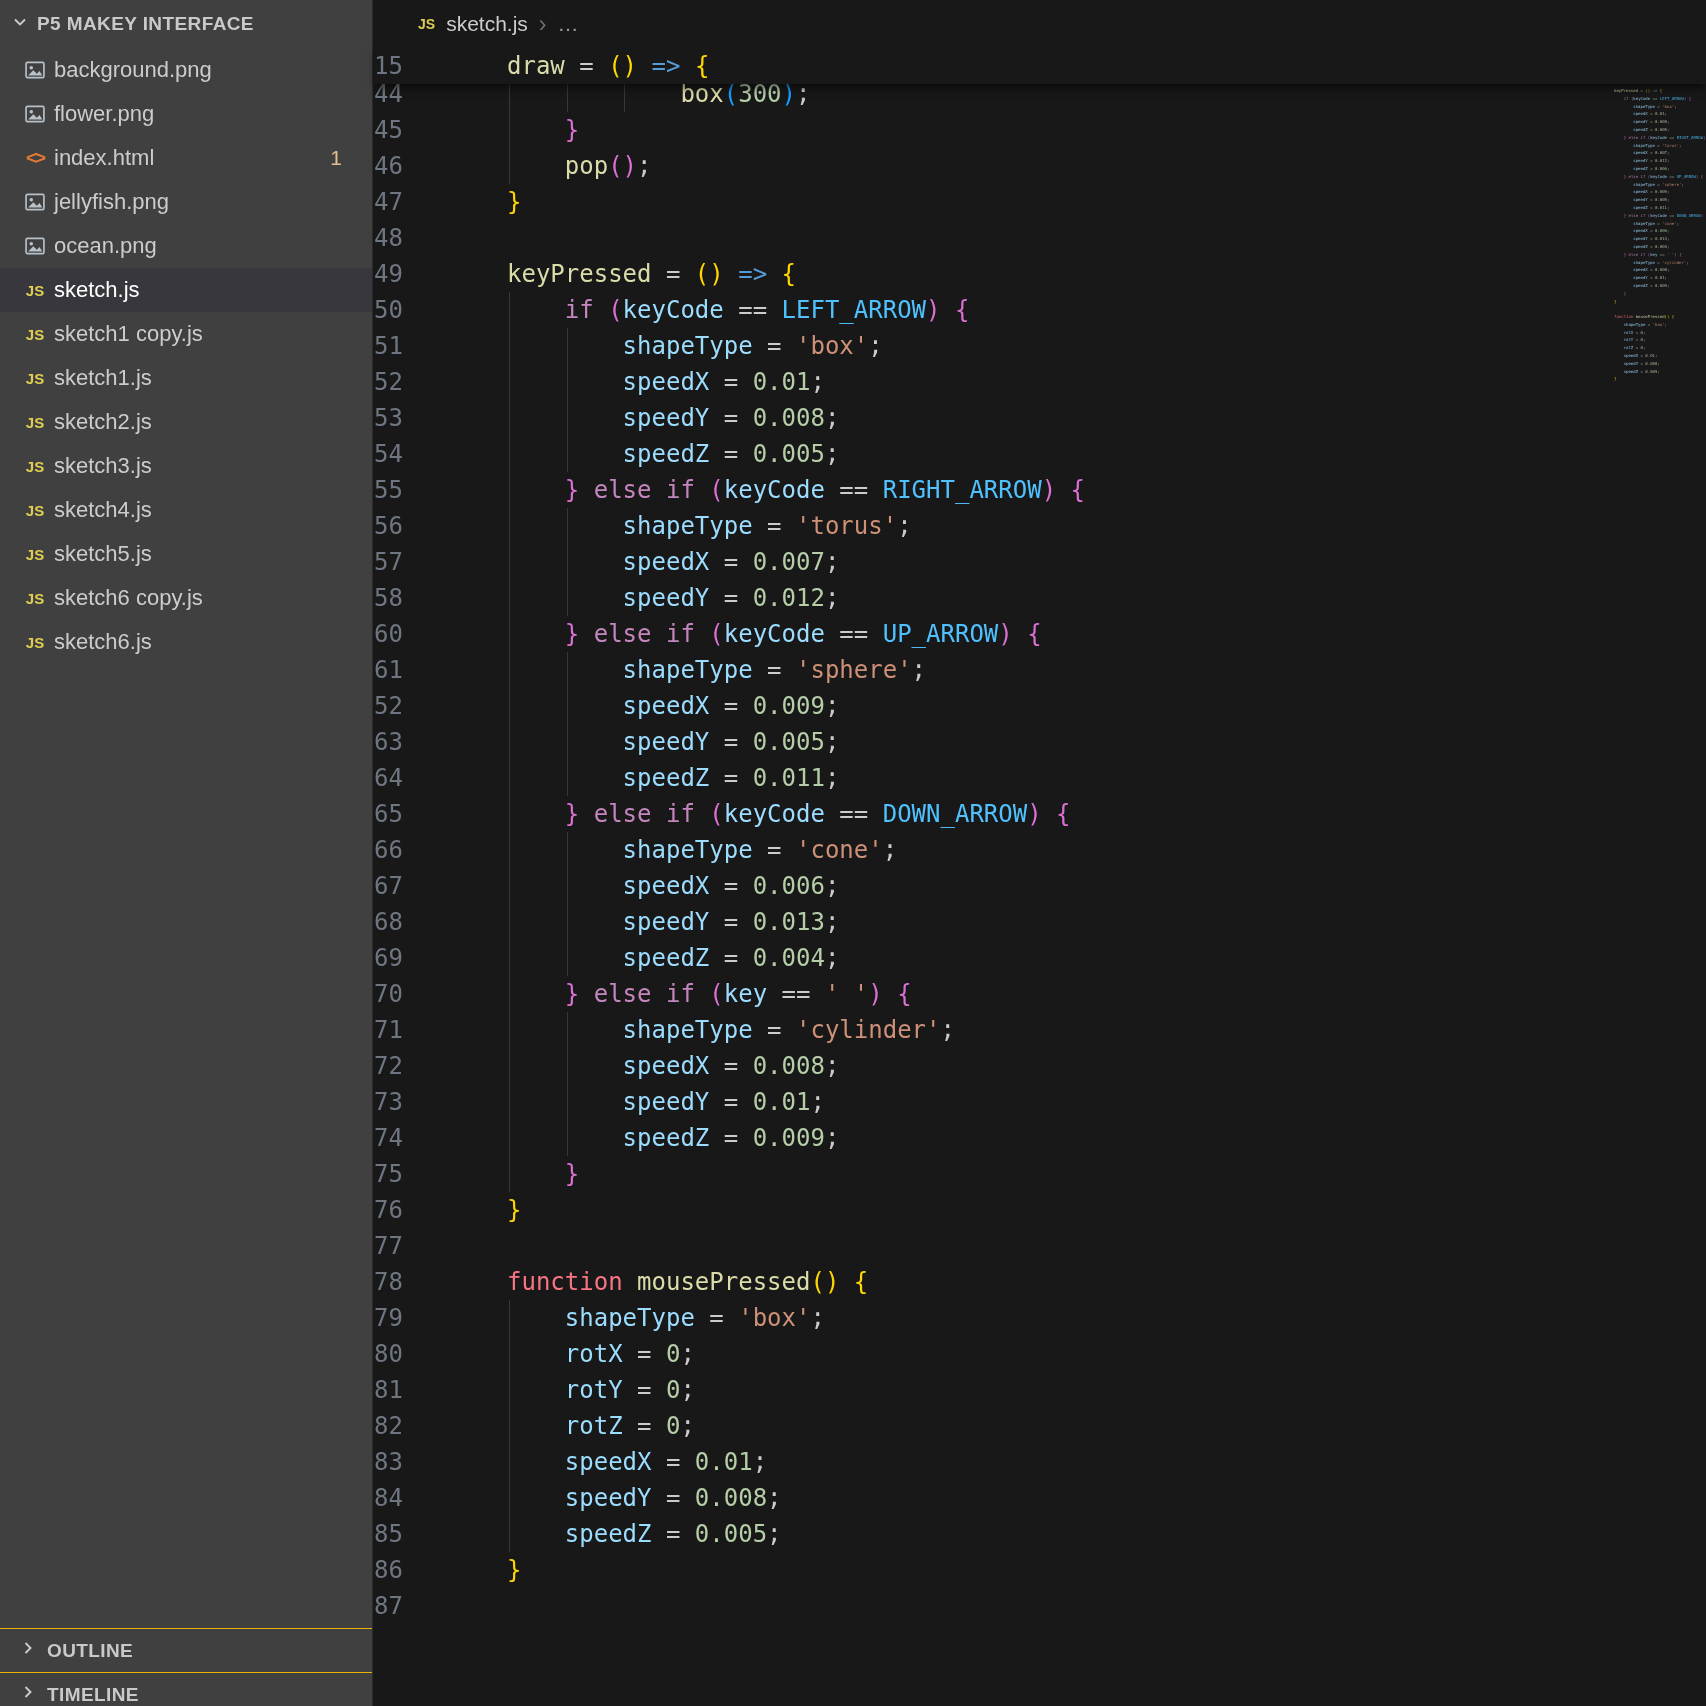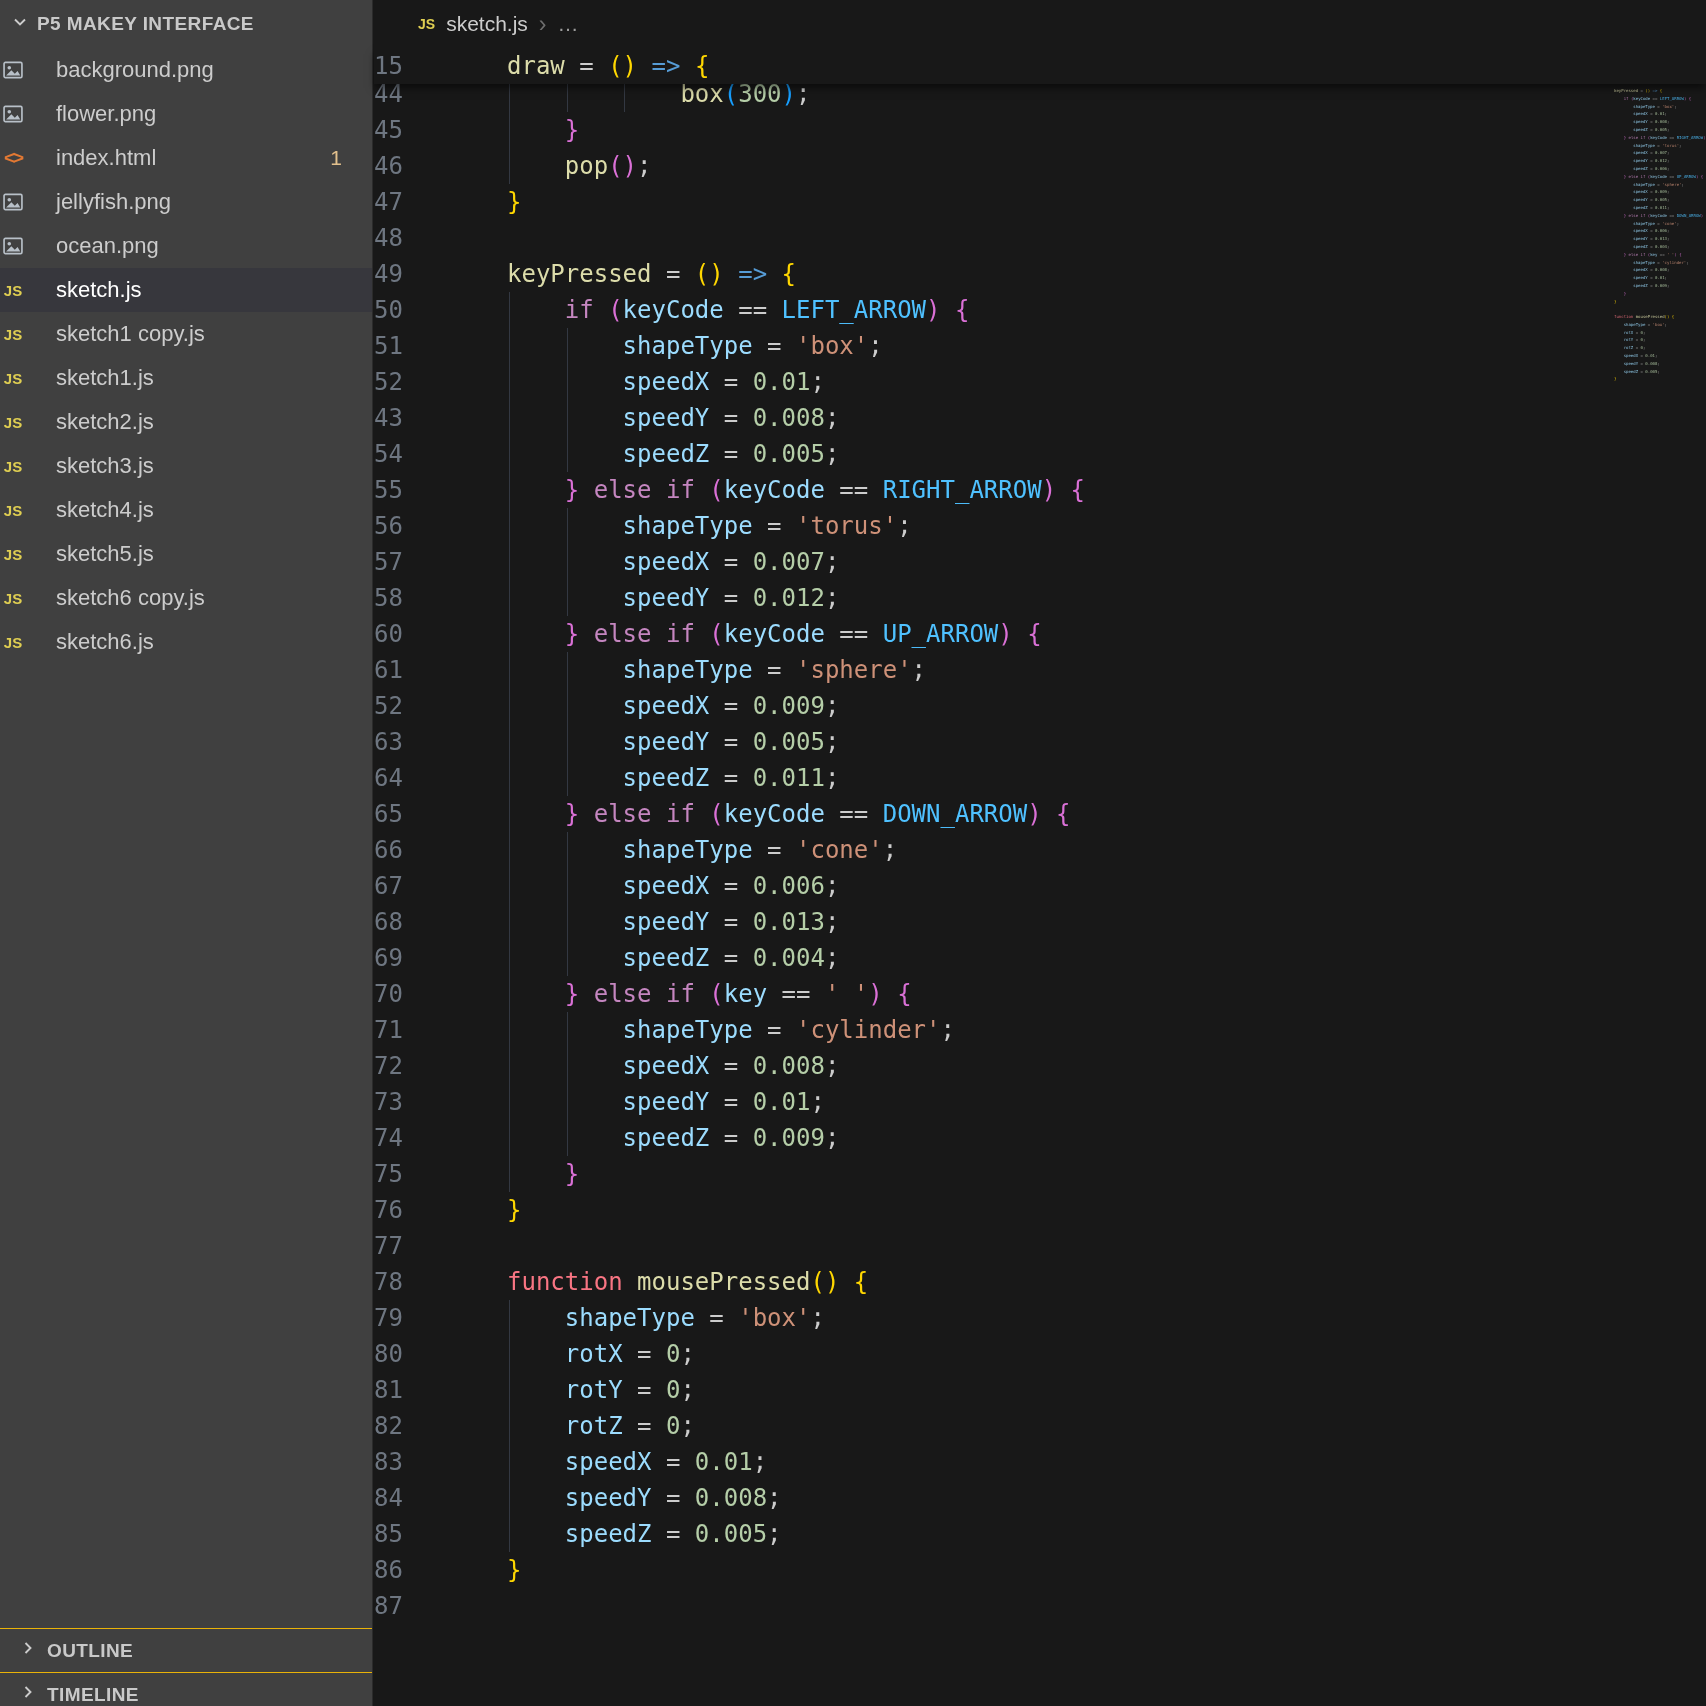--- a/index.html
+++ b/index.html
@@ -4,21 +4,21 @@
 <style>
   html,body{margin:0;padding:0;background:#000;}
   #window{position:relative;width:1706px;height:1706px;background:#181818;overflow:hidden;
           font-family:"Liberation Sans",sans-serif;color:#ccc;}
 
   
   #sidebar{position:absolute;left:0;top:0;width:373px;height:1706px;background:#404040;
            border-right:1px solid #2b2b2b;box-sizing:border-box;}
   .sb-header{height:48px;display:flex;align-items:center;gap:7px;padding-left:10px;
              font-weight:bold;font-size:19px;letter-spacing:.4px;color:#c9c9c9;}
-  .file-row{height:44px;display:flex;align-items:center;gap:30px;
+  .file-row{height:44px;display:flex;align-items:center;gap:6px;padding-left:22px;
             font-size:22px;color:#cccccc;cursor:pointer;}
   .file-row.selected{background:#37373d;color:#ffffff;}
   .file-icon{width:26px;height:26px;flex:none;display:flex;align-items:center;justify-content:center;}
   .icon-js{color:#dfce52;font-weight:bold;font-size:15px;letter-spacing:0;}
   .icon-html{color:#e37933;font-weight:bold;font-size:19px;letter-spacing:-2px;}
   .file-badge{margin-left:auto;margin-right:30px;color:#E2C08D;font-size:21px;}
   .sb-section{position:absolute;left:0;width:100%;height:44px;display:flex;align-items:center;gap:9px;
               padding-left:18px;box-sizing:border-box;border-top:1px solid #eab308;
               font-weight:bold;font-size:19px;letter-spacing:.4px;color:#c9c9c9;cursor:pointer;}
   #outline-section{top:1628px;}
@@ -221,21 +221,21 @@
         </div>
         <div class="code-line">
           <div class="line-num">51</div>
           <div class="line-code"><i class="indent-guide" style="left: 2px;"></i><i class="indent-guide" style="left: 59.6px;"></i>        <span class="tk-var">shapeType</span><span class="tk-def"> = </span><span class="tk-str">'box'</span><span class="tk-def">;</span></div>
         </div>
         <div class="code-line">
           <div class="line-num">52</div>
           <div class="line-code"><i class="indent-guide" style="left: 2px;"></i><i class="indent-guide" style="left: 59.6px;"></i>        <span class="tk-var">speedX</span><span class="tk-def"> = </span><span class="tk-num">0.01</span><span class="tk-def">;</span></div>
         </div>
         <div class="code-line">
-          <div class="line-num">43</div>
+          <div class="line-num">53</div>
           <div class="line-code"><i class="indent-guide" style="left: 2px;"></i><i class="indent-guide" style="left: 59.6px;"></i>        <span class="tk-var">speedY</span><span class="tk-def"> = </span><span class="tk-num">0.008</span><span class="tk-def">;</span></div>
         </div>
         <div class="code-line">
           <div class="line-num">54</div>
           <div class="line-code"><i class="indent-guide" style="left: 2px;"></i><i class="indent-guide" style="left: 59.6px;"></i>        <span class="tk-var">speedZ</span><span class="tk-def"> = </span><span class="tk-num">0.005</span><span class="tk-def">;</span></div>
         </div>
         <div class="code-line">
           <div class="line-num">55</div>
           <div class="line-code"><i class="indent-guide" style="left: 2px;"></i>    <span class="tk-b2">}</span><span class="tk-kw"> else if </span><span class="tk-b2">(</span><span class="tk-var">keyCode</span><span class="tk-def"> == </span><span class="tk-const">RIGHT_ARROW</span><span class="tk-b2">)</span><span class="tk-def"> </span><span class="tk-b2">{</span></div>
         </div>

